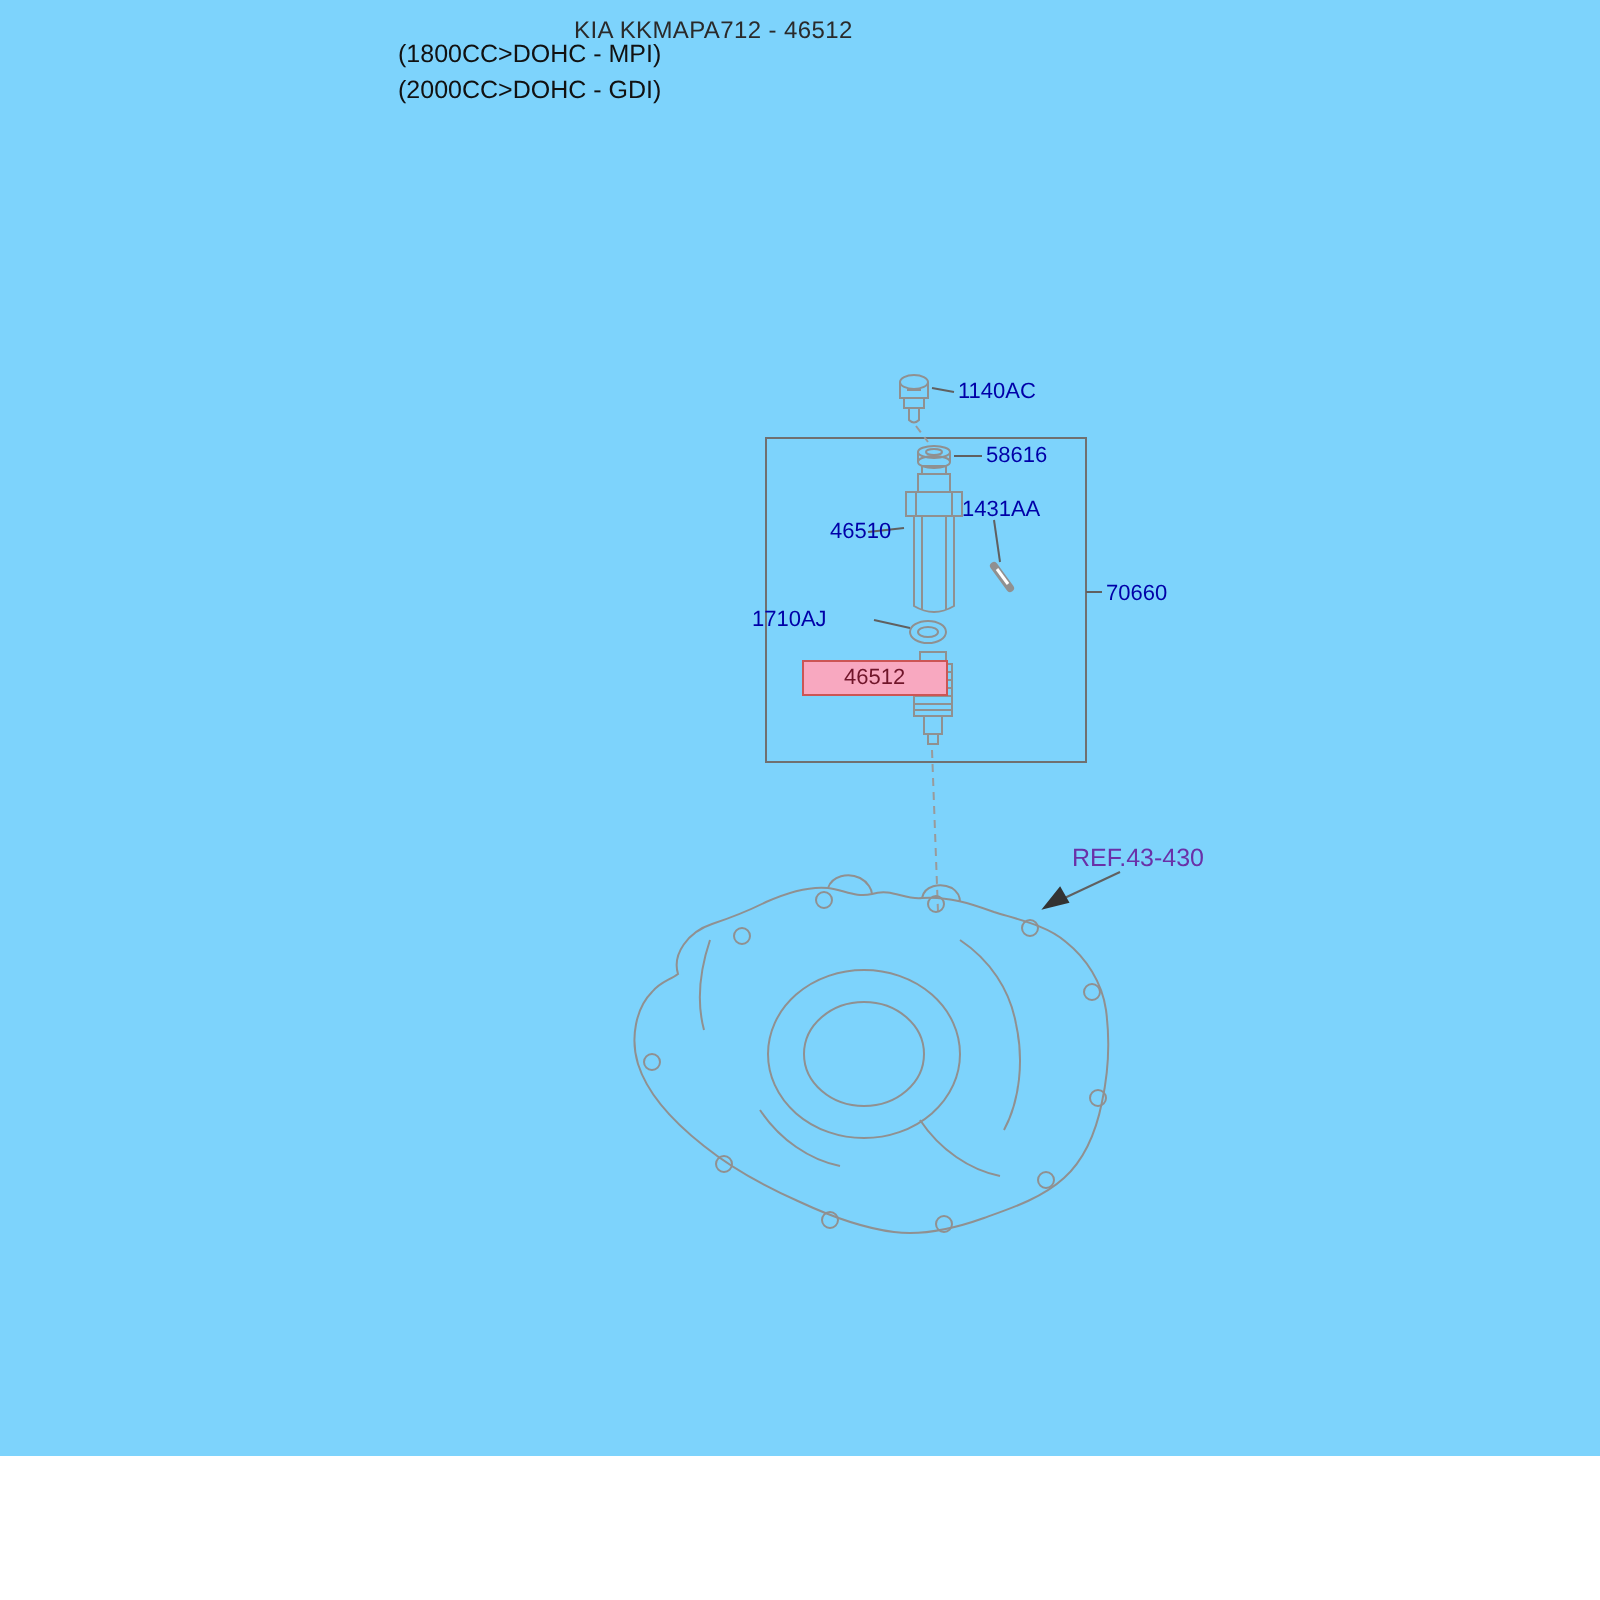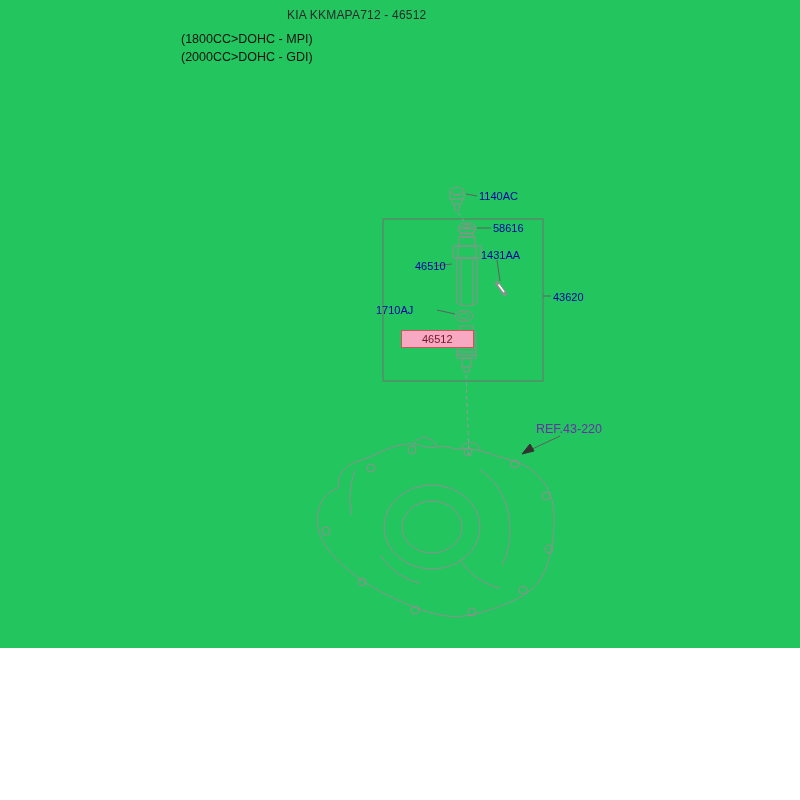--- a/index.html
+++ b/index.html
@@ -2,37 +2,37 @@
 <html style="--part-label: #0000a8; --highlight-background: #f8a8c0; --highlight-border: #cc5555; --highlight-text: #70152a; --ref-link: #6a30a8; --artwork-line: #909090;"><head>
 <meta charset="utf-8">
 <style>
   * { margin:0; padding:0; box-sizing:border-box; }
   html,body { background:#ffffff; }
   body {
     width:800px; height:800px;
     font-family:"Liberation Sans", sans-serif;
     color:#1a1a1a;
   }
-  .page { position:relative; width:800px; height:648px; background:#22c55e; overflow:hidden; }
+  .page { position:relative; width:800px; height:728px; background:#7dd3fc; overflow:hidden; }
 
   .artwork {
     position:absolute; left:0; top:0; width:800px; height:800px;
     pointer-events:none;
   }
   .artwork g { stroke: var(--artwork-line, #909090); fill:none; stroke-width:1; }
   .artwork g.dark { stroke:#606060; }
   .artwork g.dashes { stroke:#9a9a9a; }
 
   .page-title {
     position:absolute; left:287px; top:8px;
     font-size:12px; color:#2a2a2a; letter-spacing:0.2px;
   }
   .engine-spec {
-    position:absolute; left:181px;
-    font-size:12.5px; color:#111;margin-top:12px;
+    position:absolute; left:199px;
+    font-size:12.5px; color:#111;
   }
   .engine-spec.one { top:20px; }
   .engine-spec.two { top:38px; }
 
   .part-label {
     position:absolute;
     font-size:11px; line-height:14px;
     color: var(--part-label, #0000a8);
     cursor:pointer; white-space:nowrap;
   }
@@ -171,20 +171,20 @@
   </svg>
 
   <div class="page-title">KIA KKMAPA712 - 46512</div>
   <div class="engine-spec one">(1800CC&gt;DOHC - MPI)</div>
   <div class="engine-spec two">(2000CC&gt;DOHC - GDI)</div>
 
   <div class="part-label" style="left:479px; top:189px">1140AC</div>
   <div class="part-label" style="left:493px; top:221px">58616</div>
   <div class="part-label" style="left:481px; top:248px">1431AA</div>
   <div class="part-label" style="left:415px; top:259px">46510</div>
-  <div class="part-label" style="left:553px; top:290px">43620</div>
+  <div class="part-label" style="left:553px; top:290px">70660</div>
   <div class="part-label" style="left:376px; top:303px">1710AJ</div>
   <div class="part-label highlight" style="left:401px; top:330px">46512</div>
-  <div class="part-label ref" style="left:536px; top:422px">REF.43-220</div>
+  <div class="part-label ref" style="left:536px; top:422px">REF.43-430</div>
 
   <div class="fr-label">FR.</div>
 
 </div>
 
 </body></html>

